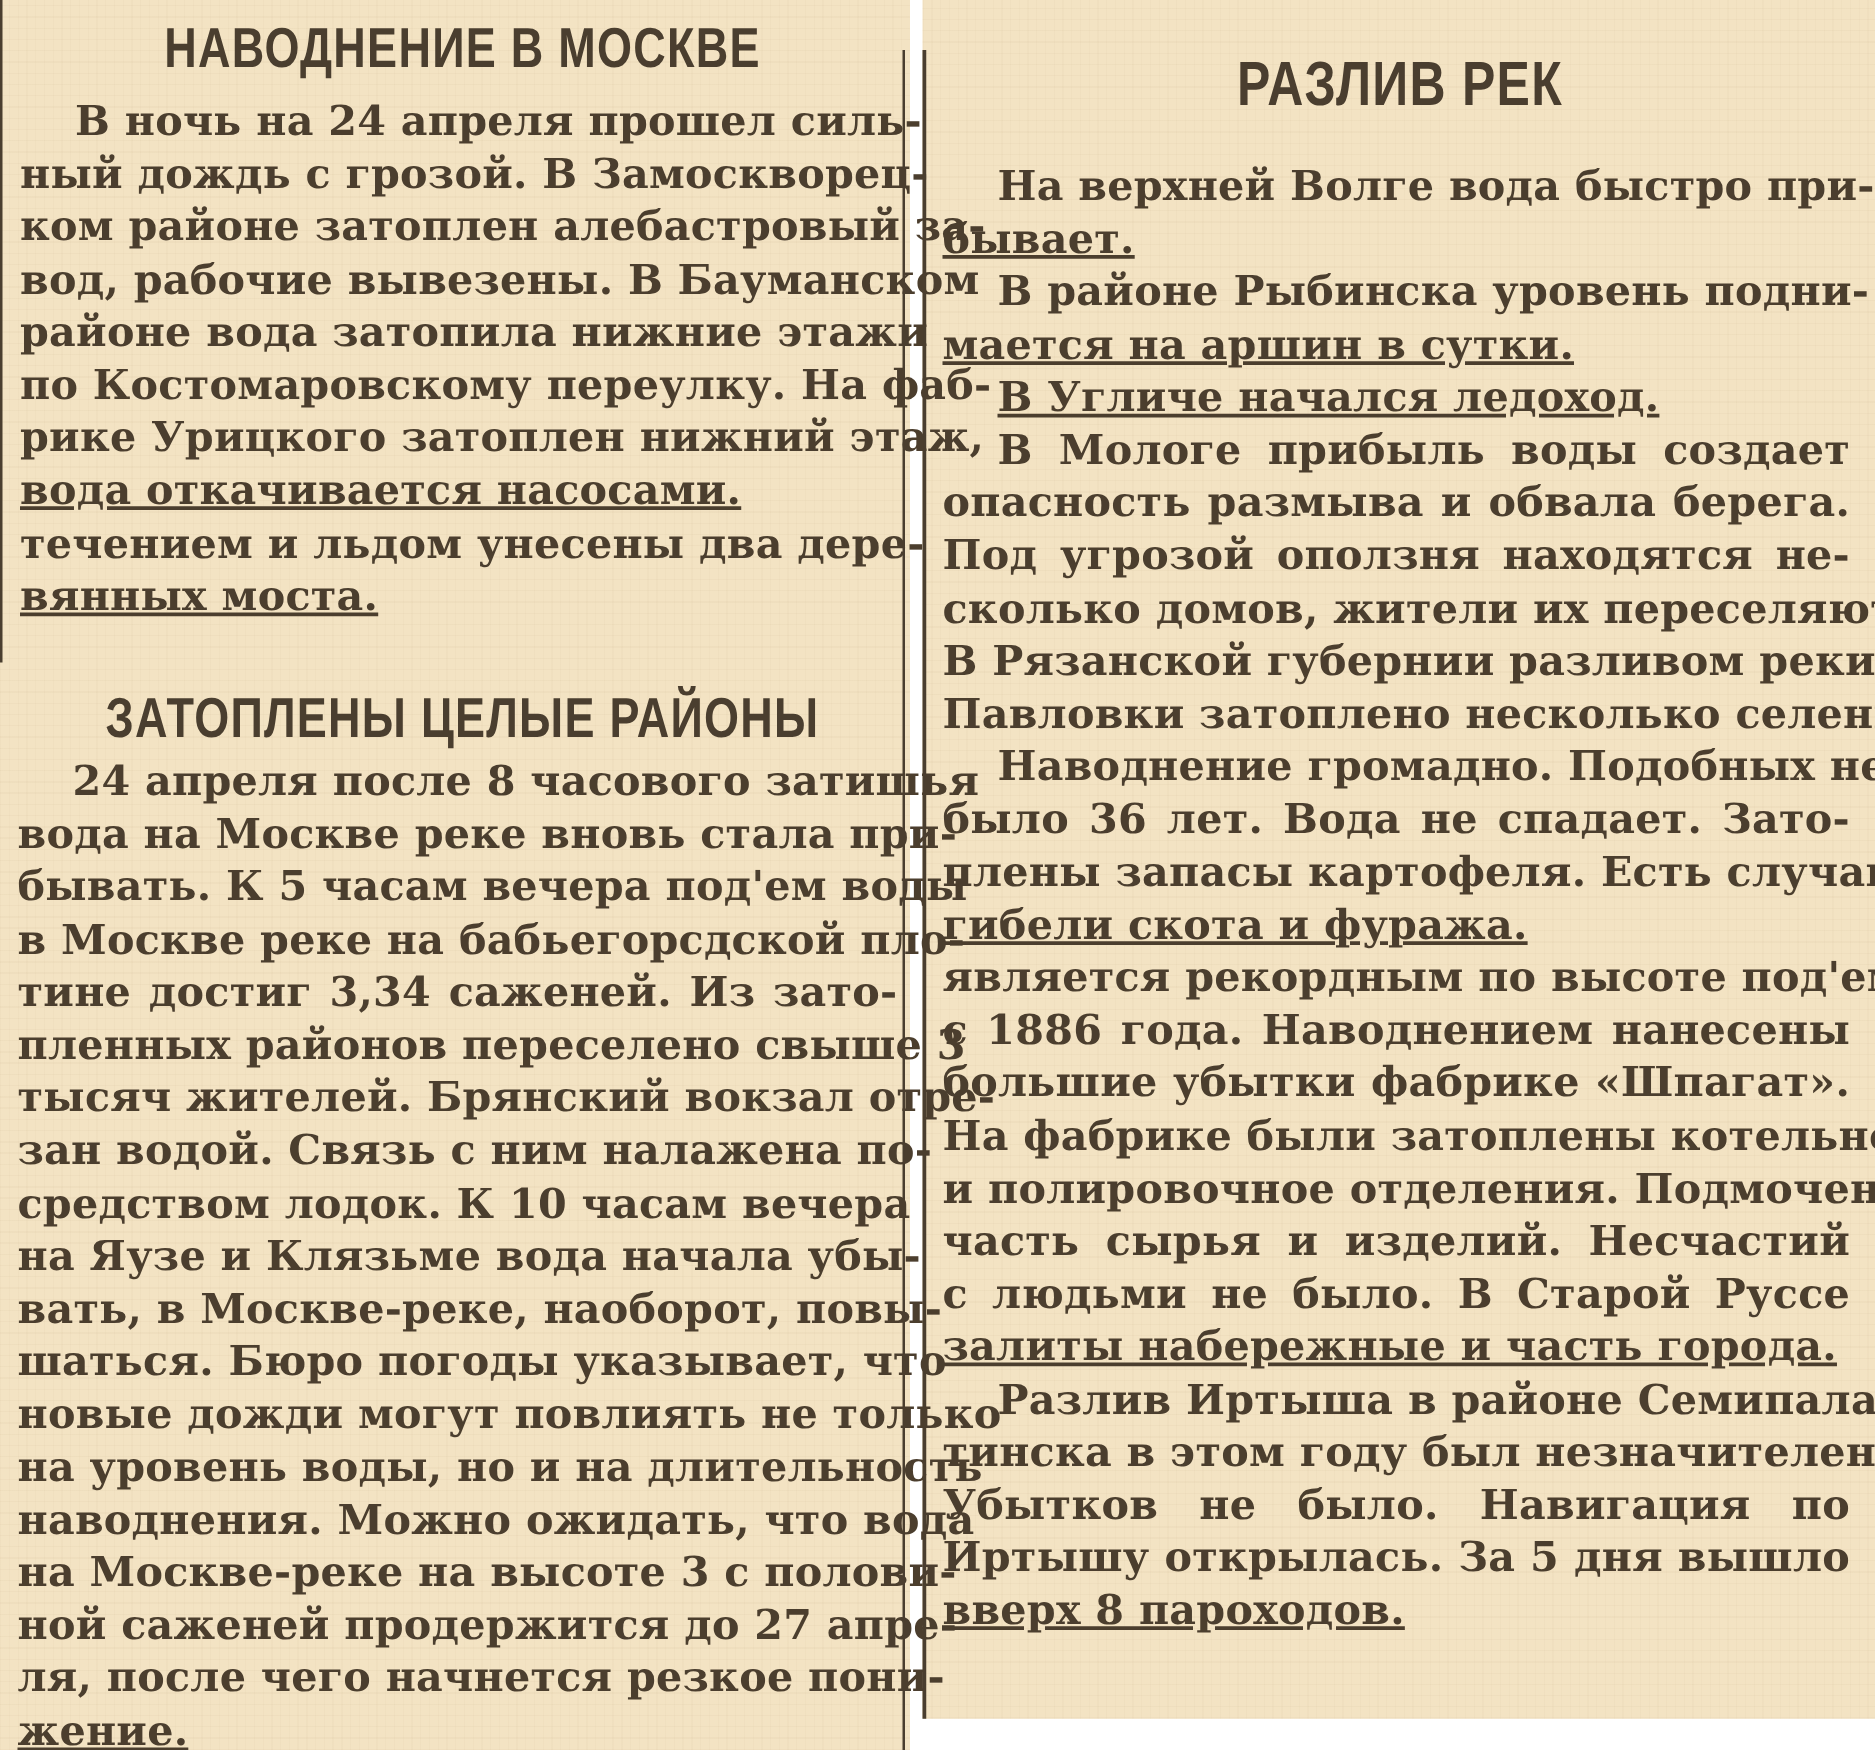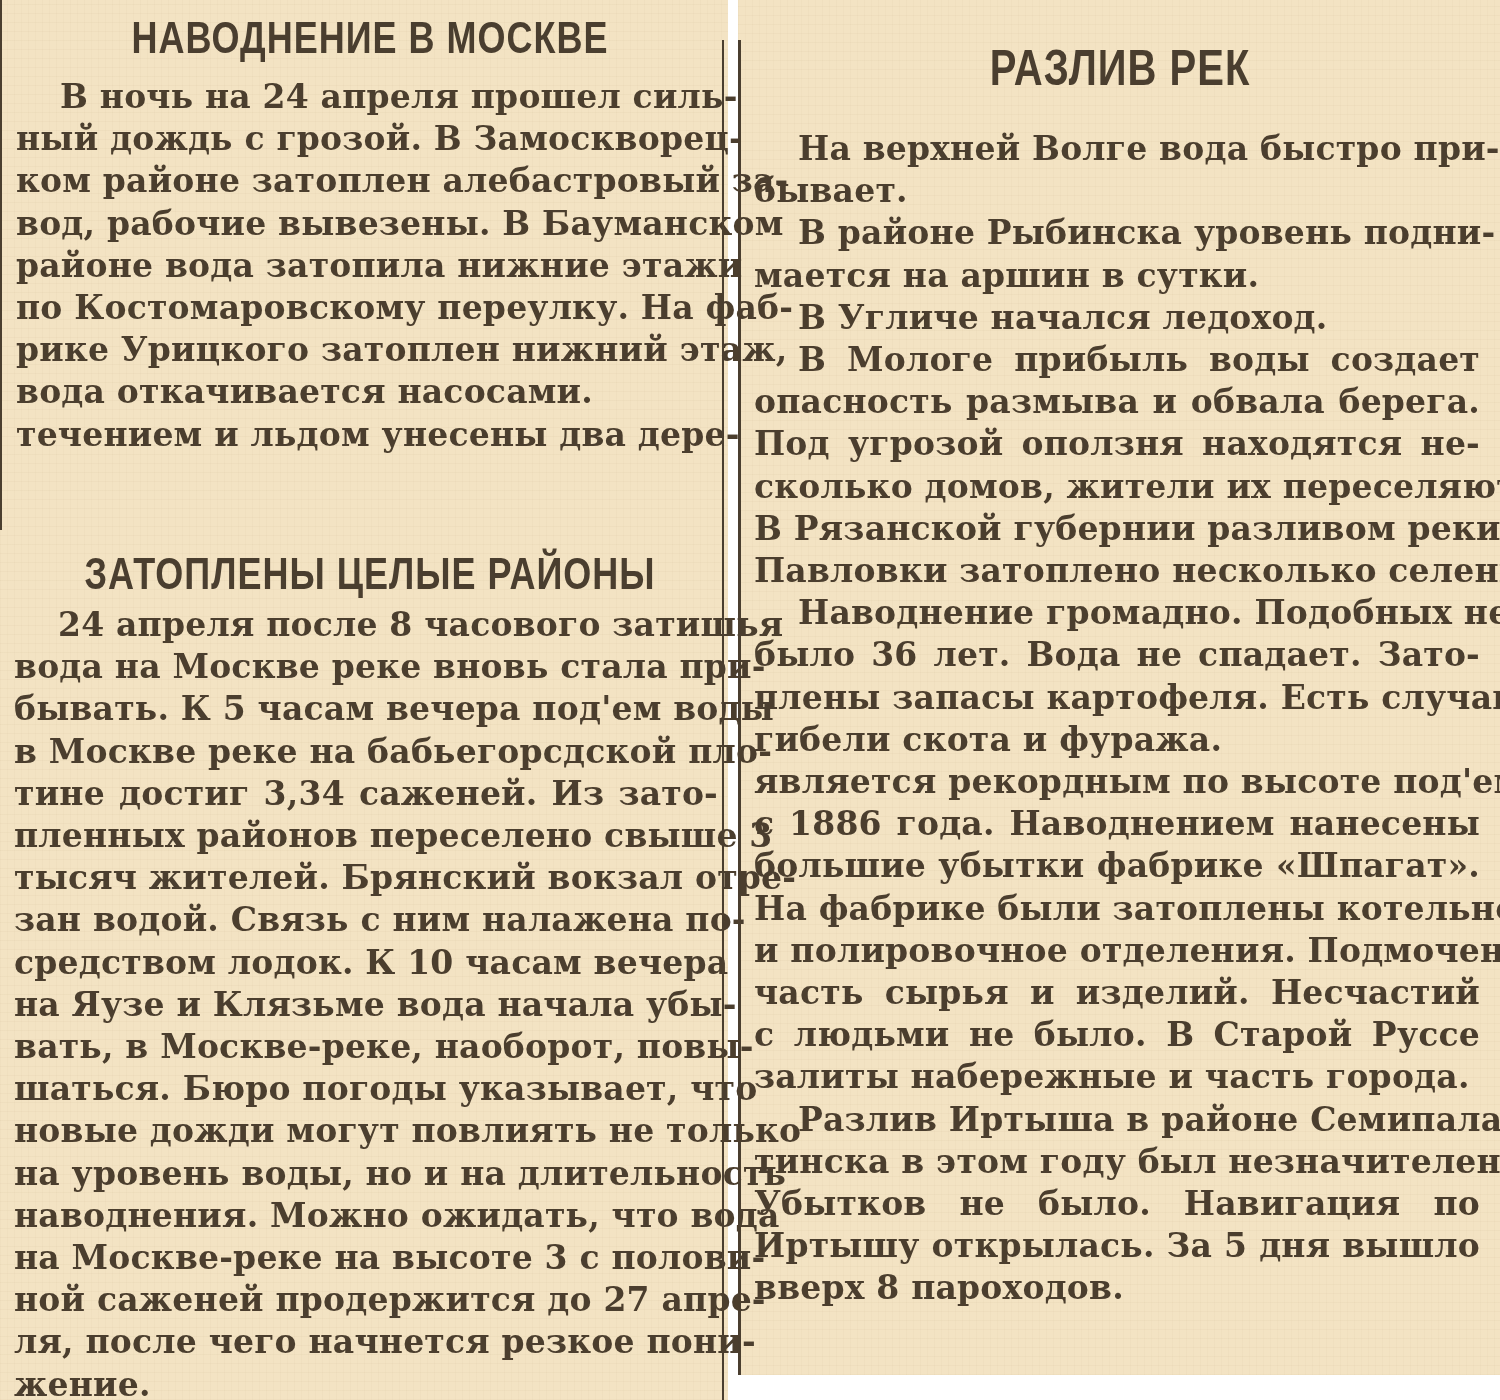--- a/index.html
+++ b/index.html
@@ -37,21 +37,21 @@
     white-space: nowrap;
     font-size: 33px;
     line-height: 42.2px;
     text-align: justify;
     text-align-last: justify;
     font-weight: bold;
     color: #4b3e2e;
     letter-spacing: 0.2px;
   }
   .line.indent { padding-left: 44px; }
-  .line.last { text-align-last: left; }
+  .line.last { text-align-last: left; text-decoration: underline; }
 </style>
 </head>
 <body>
 
 <div class="clip clip-left"></div>
 <div class="rule" style="left:0;top:0;width:2px;height:530px;"></div>
 <div class="rule" style="left:722px;top:40px;width:2px;height:1360px;"></div>
 
 <div class="clip clip-right"></div>
 <div class="rule" style="left:738px;top:40px;width:3px;height:1335px;"></div>
@@ -61,20 +61,21 @@
 <div class="lines" style="left:16px;top:76px;width:704px;">
   <span class="line indent">В ночь на 24 апреля прошел силь-</span>
   <span class="line">ный дождь с грозой. В Замоскворец-</span>
   <span class="line">ком районе затоплен алебастровый за-</span>
   <span class="line">вод, рабочие вывезены. В Бауманском</span>
   <span class="line">районе вода затопила нижние этажи</span>
   <span class="line">по Костомаровскому переулку. На фаб-</span>
   <span class="line">рике Урицкого затоплен нижний этаж,</span>
   <span class="line last">вода откачивается насосами.</span>
   <span class="line">течением и льдом унесены два дере-</span>
+  <span class="line last">вянных моста.</span>
 </div>
 
 <h1 class="headline" style="position:absolute;left:0;top:548px;width:740px;font-size:36px;">ЗАТОПЛЕНЫ ЦЕЛЫЕ РАЙОНЫ</h1>
 
 <div class="lines" style="left:14px;top:604px;width:704px;">
   <span class="line indent">24 апреля после 8 часового затишья</span>
   <span class="line">вода на Москве реке вновь стала при-</span>
   <span class="line">бывать. К 5 часам вечера под'ем воды</span>
   <span class="line">в Москве реке на бабьегорсдской пло-</span>
   <span class="line">тине достиг 3,34 саженей. Из зато-</span>

